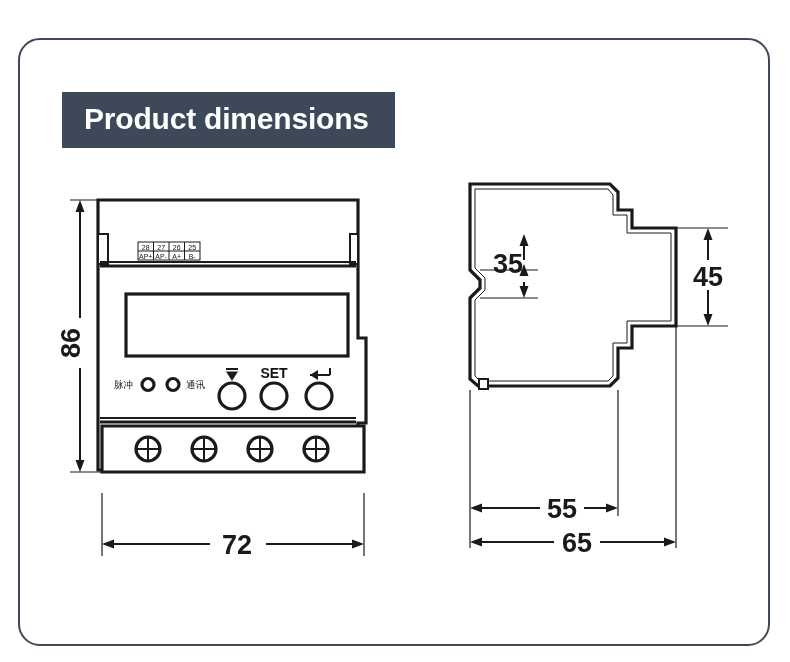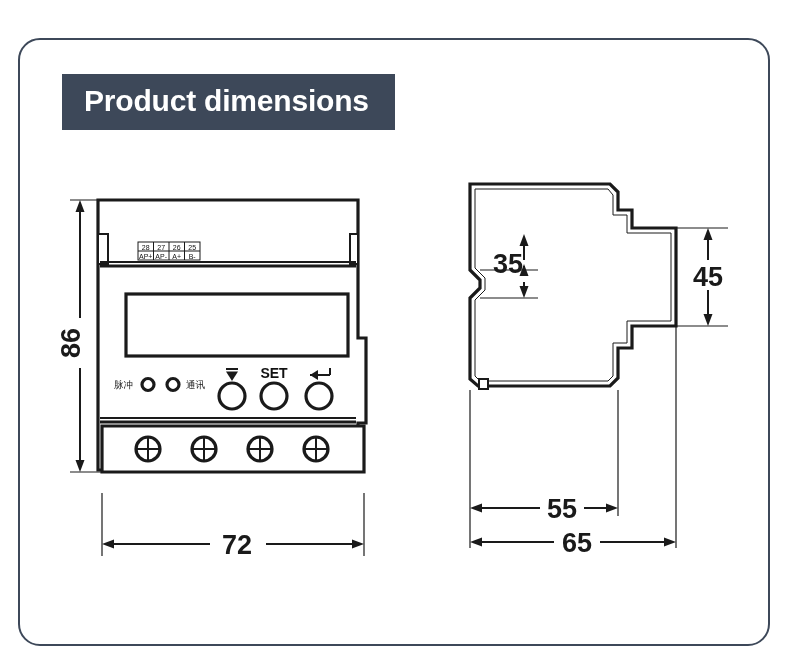--- a/index.html
+++ b/index.html
@@ -22,21 +22,21 @@
     width: 752px;
     height: 608px;
     border: 2px solid #3d4859;
     border-radius: 22px;
     box-sizing: border-box;
     background: #ffffff;
   }
   #title-banner {
     position: absolute;
     left: 62px;
-    top: 74px;
+    top: 92px;
     background: #3d4859;
     color: #ffffff;
     font-size: 30px;
     font-weight: bold;
     letter-spacing: -0.2px;
     padding: 12px 26px 14px 22px;
     line-height: 1;
     white-space: nowrap;
   }
   #drawing {

